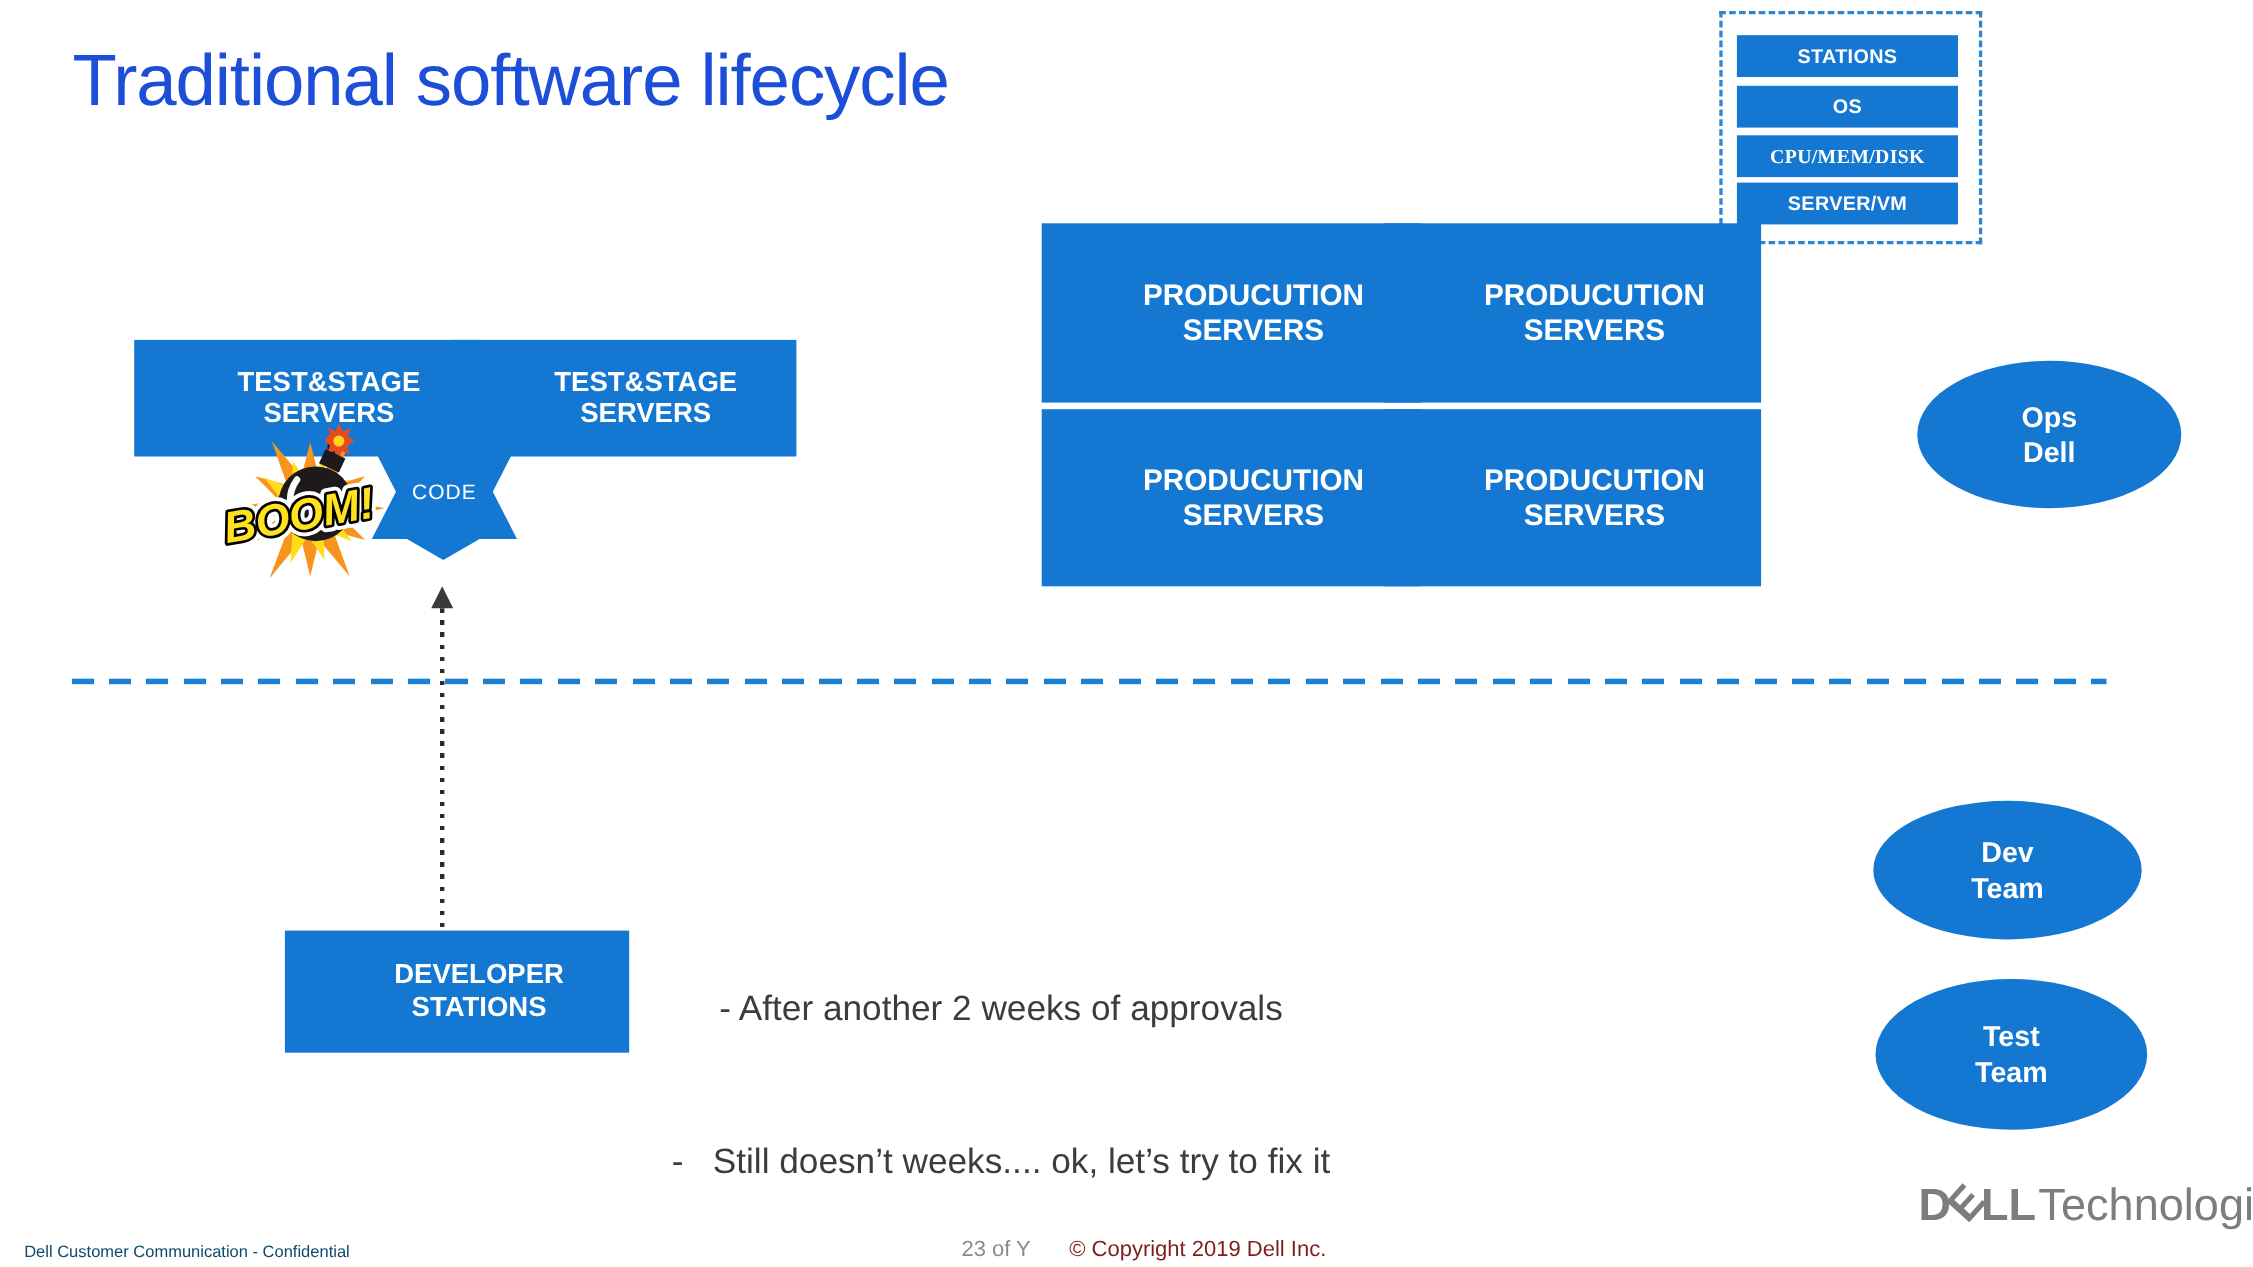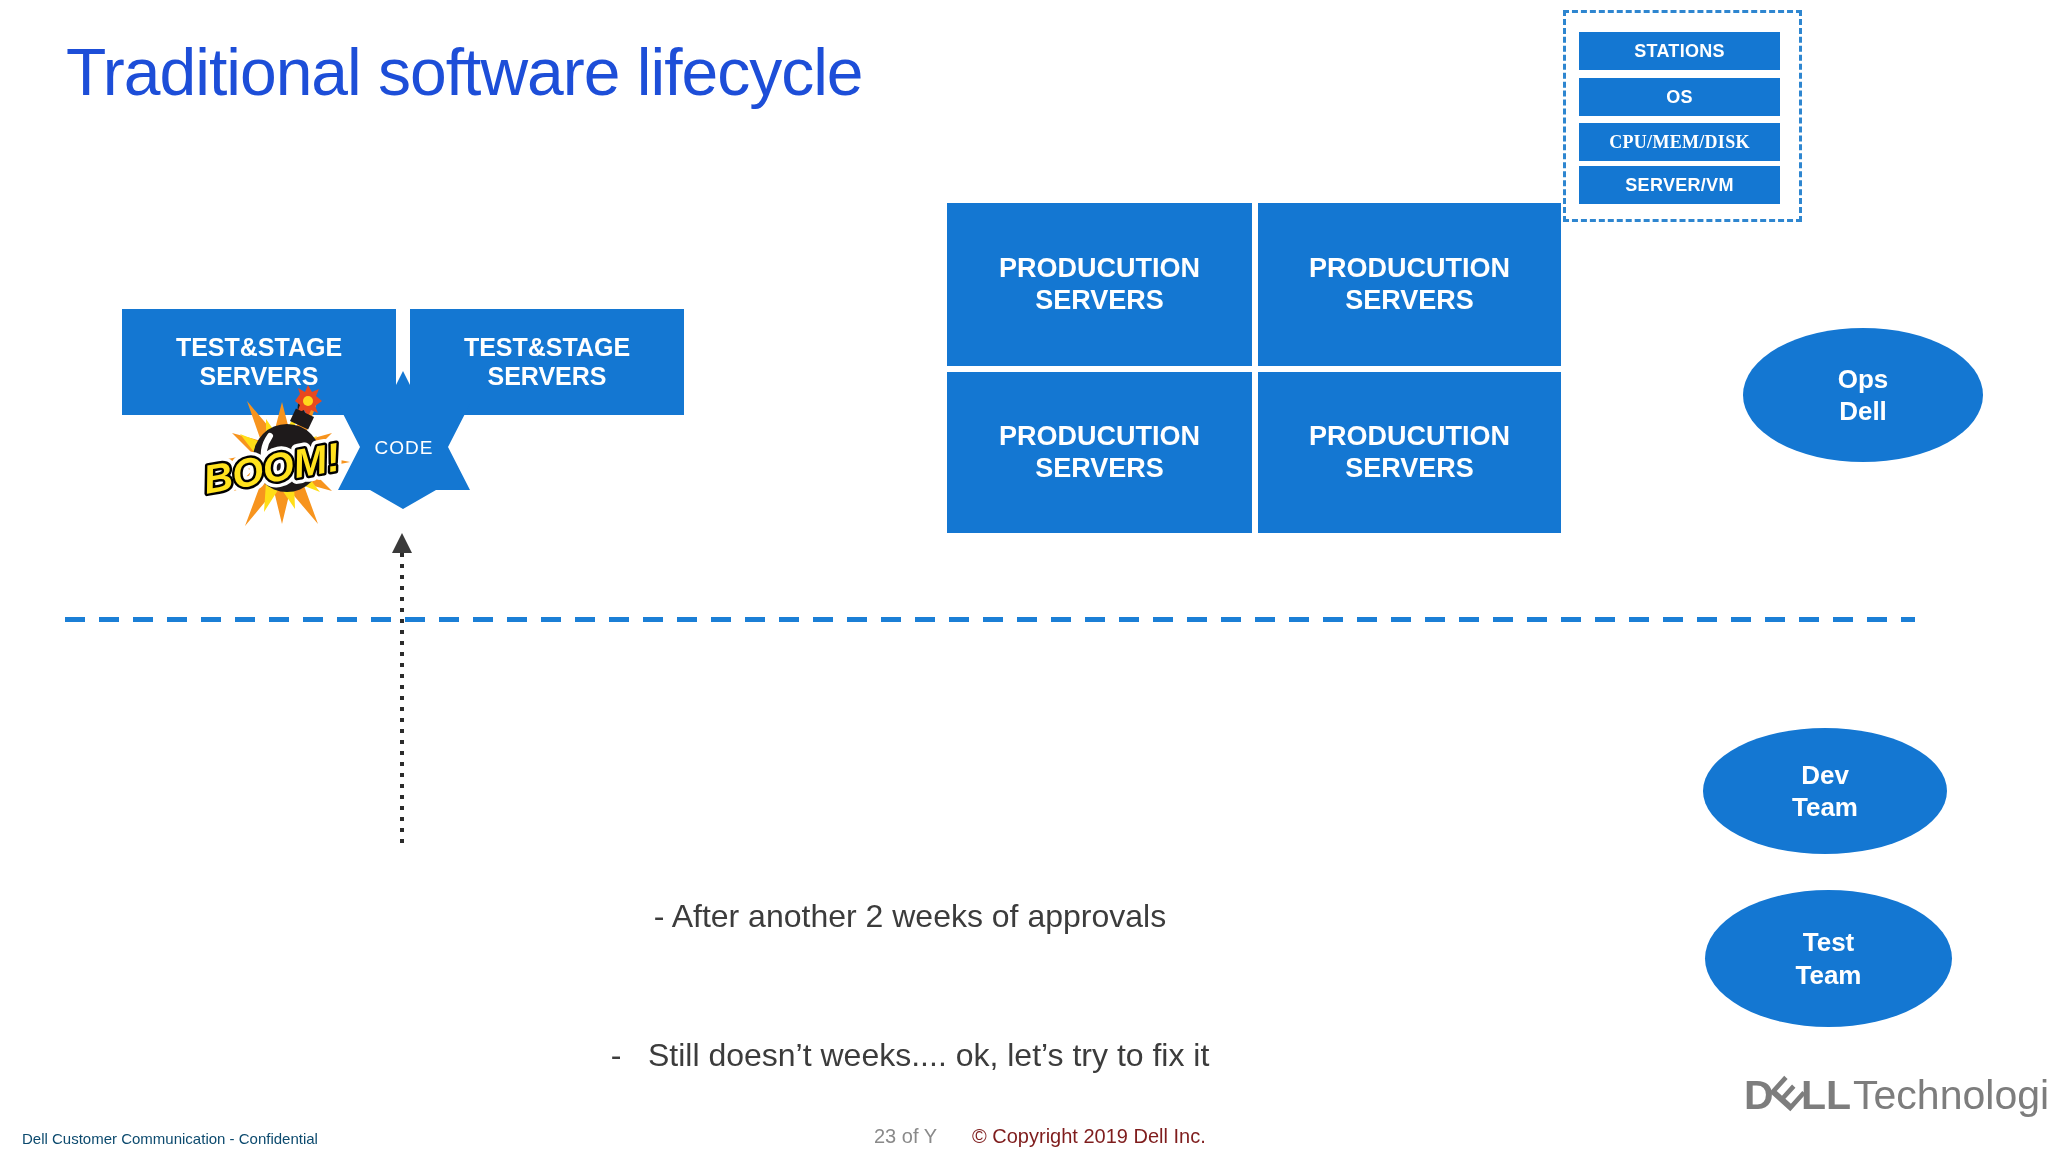--- a/index.html
+++ b/index.html
@@ -18,21 +18,21 @@
     border:3px dashed #2e86d0;box-sizing:border-box;background:#fff;
   }
   .stack-box{
     position:absolute;left:13px;width:201px;height:38px;background:#1477d2;
     color:#fff;font-weight:700;font-size:18px;display:flex;align-items:center;justify-content:center;
     letter-spacing:.3px;
   }
   
   .bluebox{
     background:#1477d2;color:#fff;font-weight:700;display:flex;align-items:center;justify-content:center;
-    text-align:center;white-space:pre-line;line-height:1.18;
+    text-align:center;white-space:pre-line;line-height:1.18;padding-left:40px;
   }
   .ts{width:274px;height:106px;font-size:25px;margin-top:12px;}
   .prod{font-size:27px;}
   .devsta{width:273px;height:111px;font-size:25px;}
   
   .ellipse{
     background:#1477d2;border-radius:50%;color:#fff;font-weight:700;font-size:26px;
     display:flex;align-items:center;justify-content:center;text-align:center;white-space:pre-line;line-height:1.25;
   }
   
@@ -125,20 +125,22 @@
 
   <div class="abs arrow-head"></div>
   <div class="abs dot-line"></div>
 
   <div class="abs notes">
     <div>- After another 2 weeks of approvals</div>
     <div>-   Still doesn’t weeks.... ok, let’s try to fix it</div>
     
   </div>
 
+  <div class="abs bluebox devsta" style="left:259px;top:846px;">DEVELOPER
+STATIONS</div>
 
   <div class="abs ellipse" style="left:1703px;top:728px;width:244px;height:126px;">Dev
 Team</div>
   <div class="abs ellipse" style="left:1705px;top:890px;width:247px;height:137px;">Test
 Team</div>
 
   <div class="abs confidential">Dell Customer Communication - Confidential</div>
   <div class="abs pageno">23 of Y</div>
   <div class="abs copyright">© Copyright 2019 Dell Inc.</div>
   <div class="abs dell-logo">

